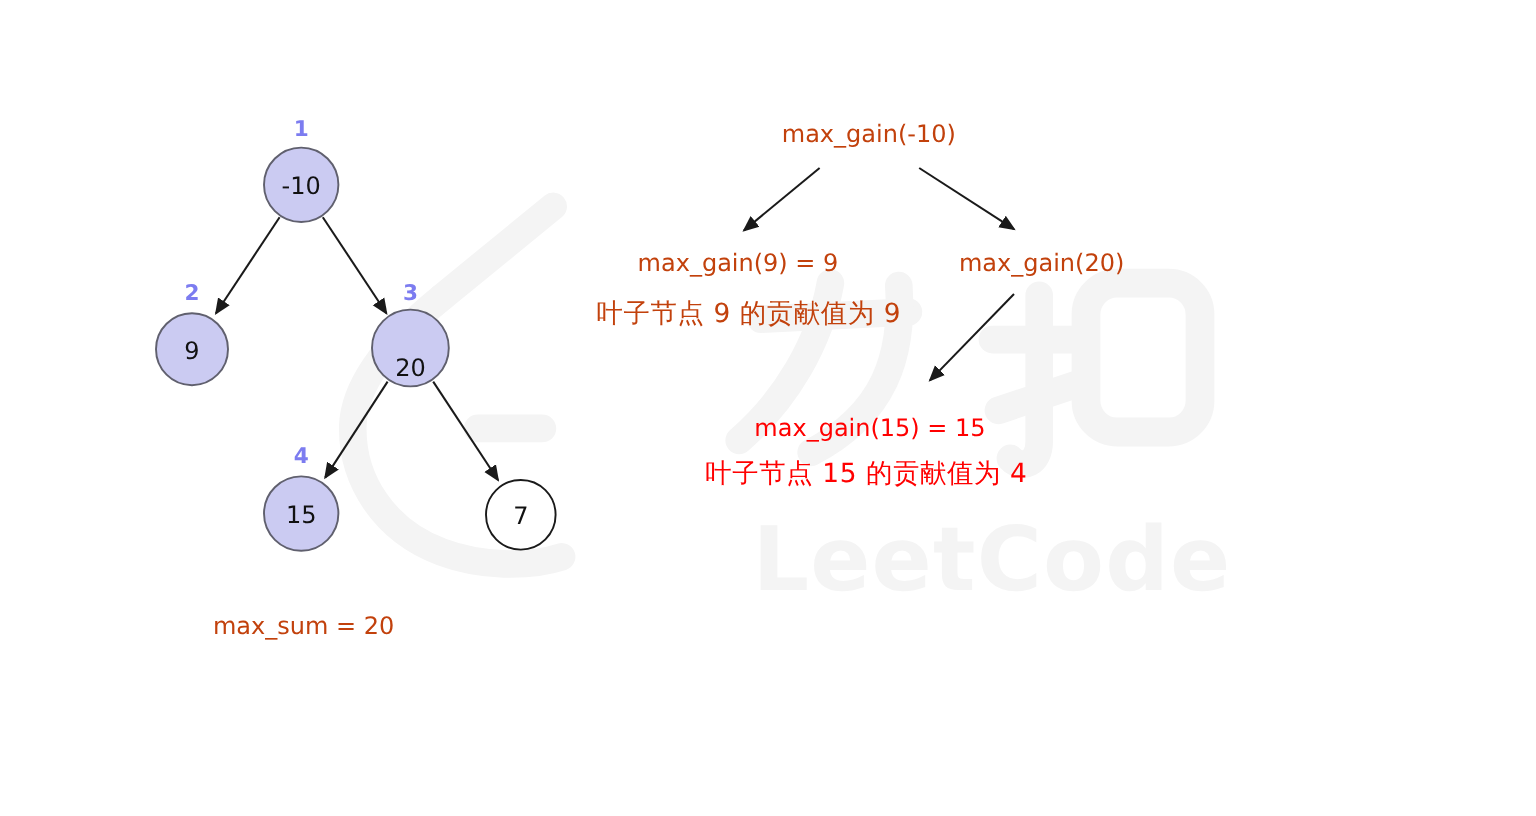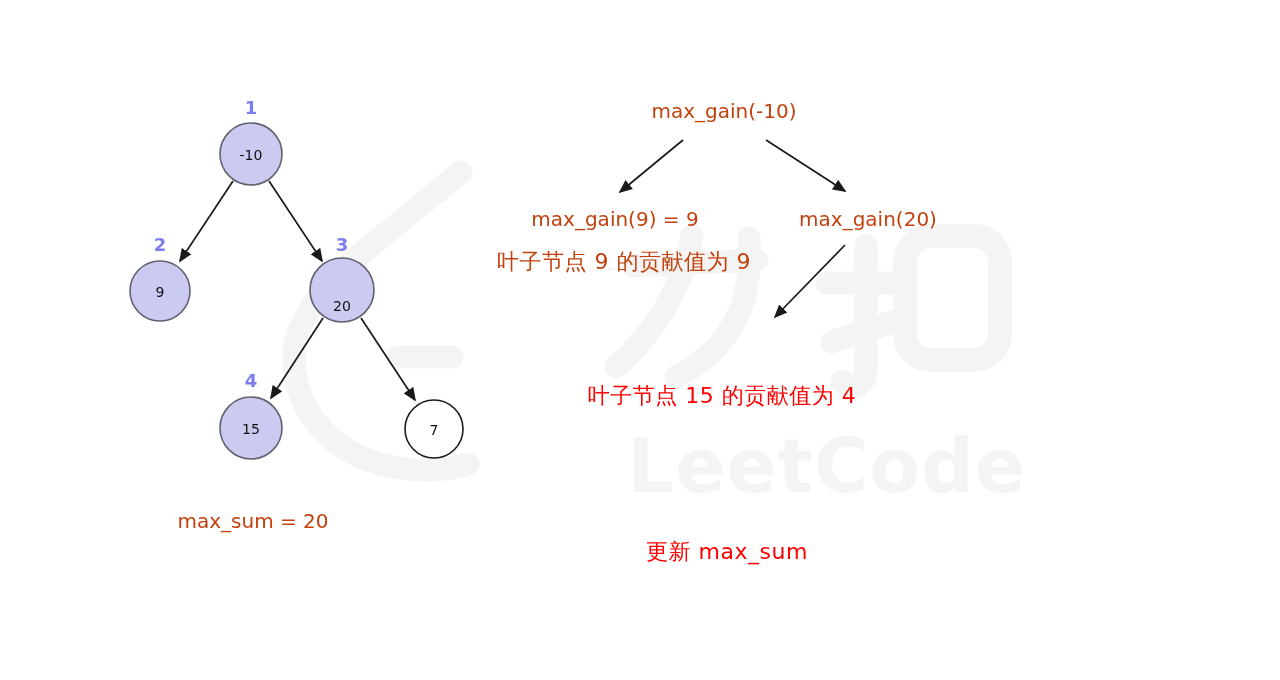--- a/index.html
+++ b/index.html
@@ -8,21 +8,21 @@
     font-family:"DejaVu Sans",sans-serif;overflow:hidden;
   }
   svg.layer{position:absolute;left:0;top:0;}
   .t{
     position:absolute;transform:translate(-50%,-50%);
     white-space:nowrap;color:#c2410c;font-size:20px;line-height:1;
   }
   .cjk{font-size:22px;letter-spacing:.5px;}
   .red{color:#ff0000;}
   .order{font-size:18px;color:#7c7cf0;font-weight:bold;}
-  .nodeval{font-size:14px;color:#111;}
+  .nodeval{font-size:20px;color:#111;}
 </style>
 </head>
 <body>
 
 <div class="canvas">
 
   <svg class="layer" width="1280" height="680" viewBox="0 0 1280 680">
     <defs>
       <marker id="ah" markerWidth="8" markerHeight="8" refX="7" refY="4" orient="auto">
         <path d="M0,0.6 L8,4 L0,7.4 z" fill="#1a1a1a"></path>
@@ -81,16 +81,16 @@
   <div class="t nodeval" style="left:342px;top:306px">20</div>
   <div class="t nodeval" style="left:251px;top:429px">15</div>
   <div class="t nodeval" style="left:434px;top:430px">7</div>
 
   <div class="t" style="left:253px;top:521px">max_sum = 20</div>
 
   <div class="t" style="left:724px;top:111px">max_gain(-10)</div>
   <div class="t" style="left:615px;top:219px">max_gain(9) = 9</div>
   <div class="t cjk" style="left:624px;top:262px">叶子节点 9 的贡献值为 9</div>
   <div class="t" style="left:868px;top:219px">max_gain(20)</div>
+  <div class="t red" style="left:725px;top:356px">max_gain(15) = 15</div>
   <div class="t cjk red" style="left:722px;top:396px">叶子节点 15 的贡献值为 4</div>
-  <div class="t cjk red" style="left:727px;top:552px">更新 max_sum</div>
 
 </div>
 
 </body></html>

